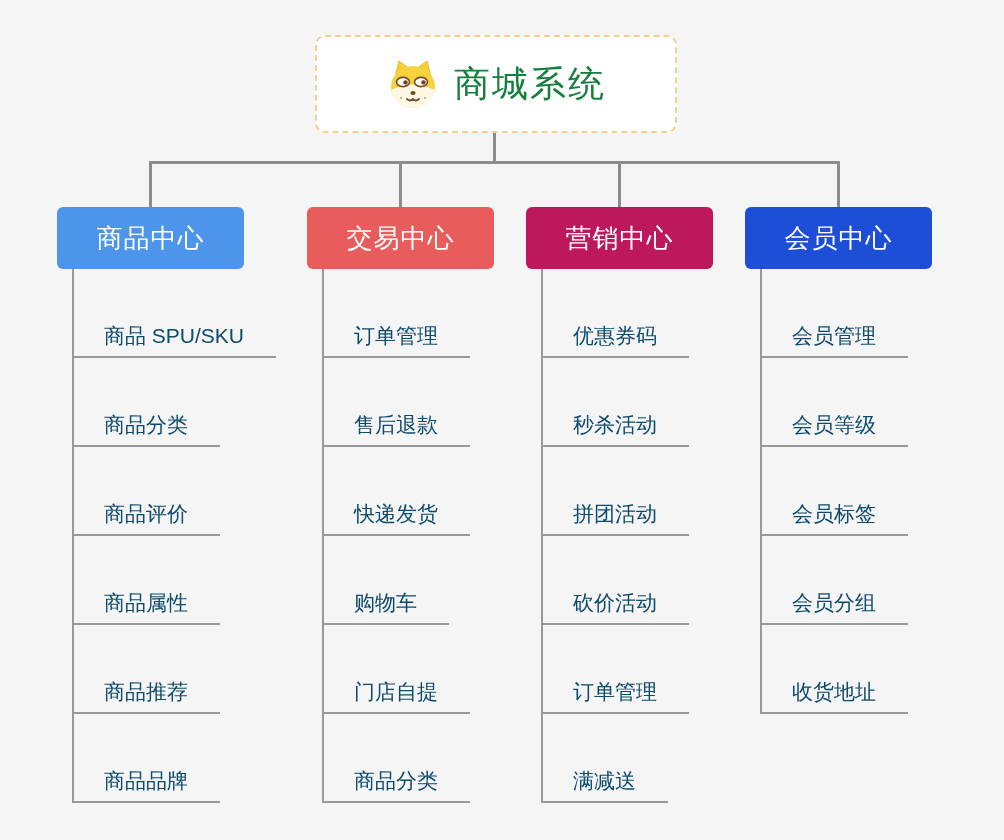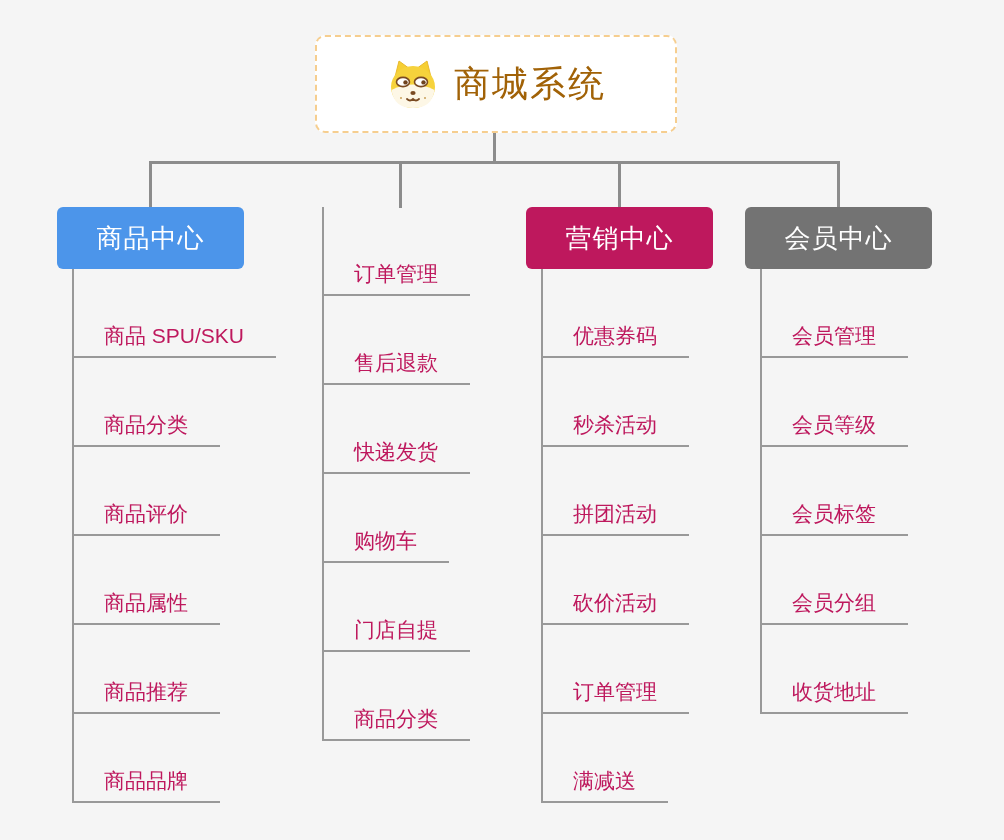--- a/index.html
+++ b/index.html
@@ -11,39 +11,39 @@
   }
   #canvas { position:relative; width:1004px; height:840px; background:#f5f5f5; }
 
   
   .root-node {
     position:absolute; left:315px; top:35px; width:362px; height:98px;
     background:#ffffff; border:2px dashed #f6ce8f; border-radius:10px;
     display:flex; align-items:center; justify-content:center; gap:14px;
   }
   .root-icon { width:54px; height:54px; display:inline-flex; }
-  .root-title { font-size:36px; color:#a16207; letter-spacing:2px;text-align:center; }
+  .root-title { font-size:36px; color:#15803d; letter-spacing:2px;text-align:center; }
 
   
   .cline { position:absolute; background:#8c8c8c; }
 
   
   .branch { position:absolute; top:207px; width:235px; }
   .branch-header {
     width:187px; height:62px; border-radius:6px;
     display:flex; align-items:center; justify-content:center;
     color:#ffffff; font-size:26px; letter-spacing:1px;
   }
   .branch-items {
     margin-left:15px; border-left:2px solid #999999; width:max-content;
   }
   .leaf {
     height:89px; display:flex; align-items:flex-end;
     padding:0 32px 6px 30px; border-bottom:2px solid #999999;
-    font-size:21px; color:#be185d; white-space:nowrap; width:max-content;
+    font-size:21px; color:#0c4a6e; white-space:nowrap; width:max-content;
   }
 </style>
 </head>
 <body>
 
 <div id="canvas">
 
   <div class="root-node">
     <span class="root-icon">
       <svg viewBox="0 0 54 54" width="54" height="54" aria-hidden="true">
@@ -83,20 +83,21 @@
         <div class="branch-items">
           <div class="leaf">商品 SPU/SKU</div>
           <div class="leaf">商品分类</div>
           <div class="leaf">商品评价</div>
           <div class="leaf">商品属性</div>
           <div class="leaf">商品推荐</div>
           <div class="leaf">商品品牌</div>
         </div>
       </div>
       <div class="branch" style="left: 307px;">
+        <div class="branch-header" style="background: rgb(232, 92, 92);">交易中心</div>
         <div class="branch-items">
           <div class="leaf">订单管理</div>
           <div class="leaf">售后退款</div>
           <div class="leaf">快递发货</div>
           <div class="leaf">购物车</div>
           <div class="leaf">门店自提</div>
           <div class="leaf">商品分类</div>
         </div>
       </div>
       <div class="branch" style="left: 526px;">
@@ -104,21 +105,21 @@
         <div class="branch-items">
           <div class="leaf">优惠券码</div>
           <div class="leaf">秒杀活动</div>
           <div class="leaf">拼团活动</div>
           <div class="leaf">砍价活动</div>
           <div class="leaf">订单管理</div>
           <div class="leaf">满减送</div>
         </div>
       </div>
       <div class="branch" style="left: 745px;">
-        <div class="branch-header" style="background: #737373;">会员中心</div>
+        <div class="branch-header" style="background: #1d4ed8;">会员中心</div>
         <div class="branch-items">
           <div class="leaf">会员管理</div>
           <div class="leaf">会员等级</div>
           <div class="leaf">会员标签</div>
           <div class="leaf">会员分组</div>
           <div class="leaf">收货地址</div>
         </div>
       </div>
     </div>
 

